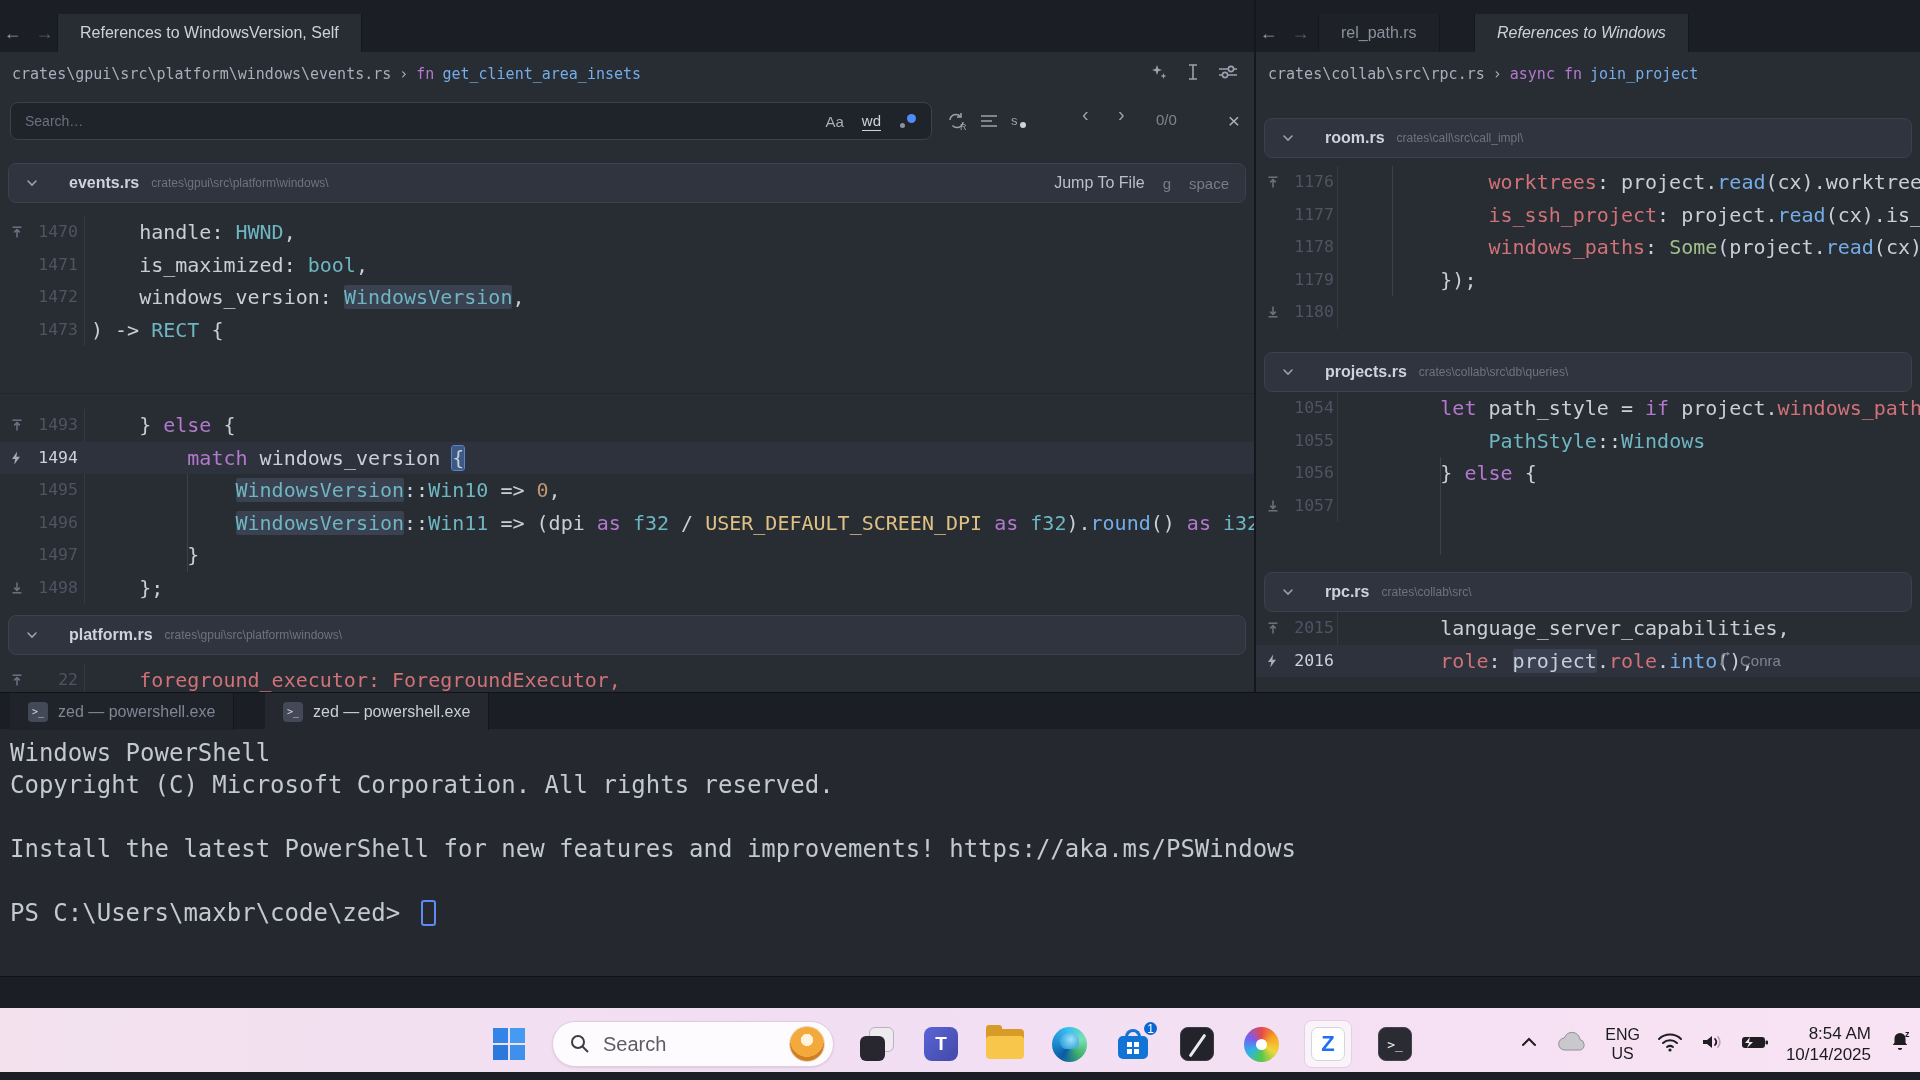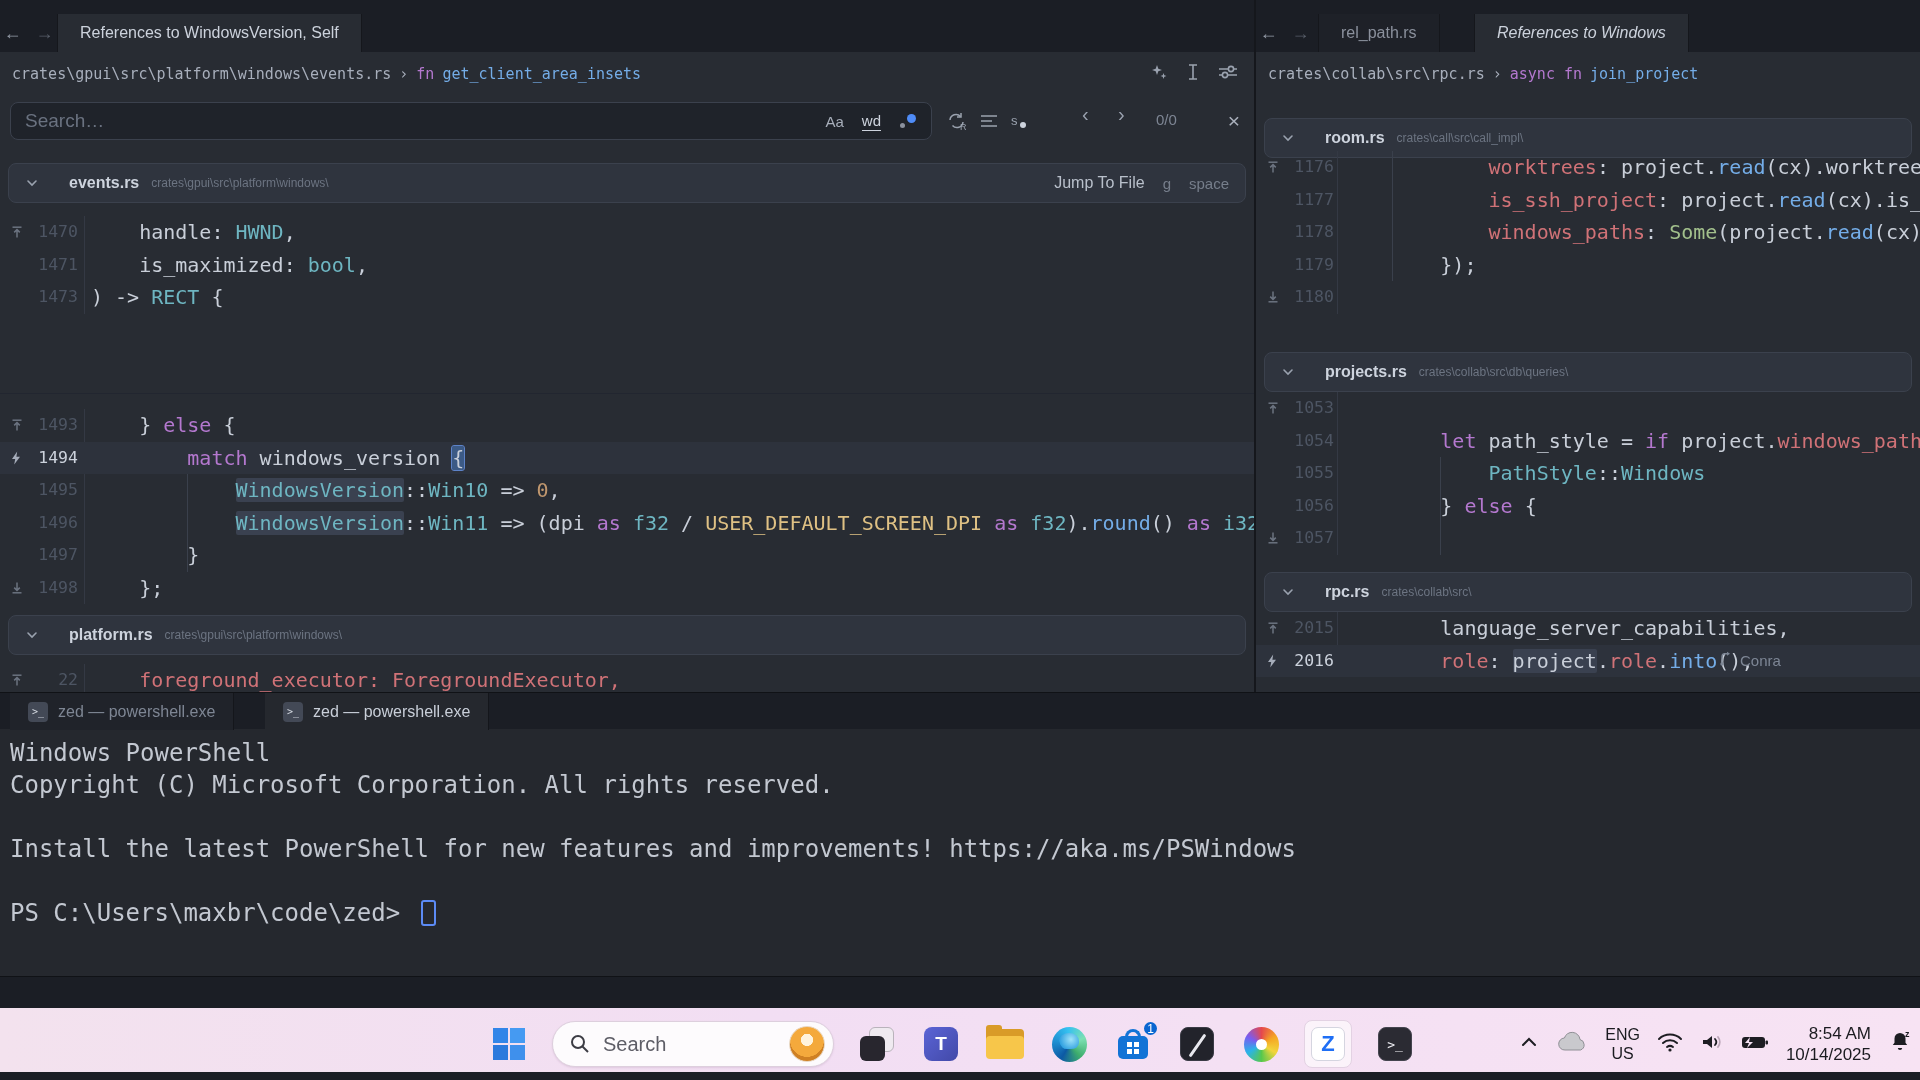--- a/index.html
+++ b/index.html
@@ -27,21 +27,21 @@
   .crumbrow { position:absolute; left:0; top:52px; right:0; height:43px; background:#282c33; }
   .crumb { position:absolute; left:12px; top:0; height:43px; display:flex; align-items:center; gap:8px;
            font-family:"DejaVu Sans Mono", monospace; font-size:15px; color:#a8afbc; white-space:pre; }
   .crumb .kw { color:#b478cf; }
   .crumb .sym { color:#74ade8; }
   .crumb-icons { position:absolute; right:16px; top:0; height:43px; display:flex; align-items:center; gap:18px; }
 
   
   .searchrow { position:absolute; left:0; top:95px; right:0; height:53px; background:#282c33; }
   .searchbox { position:absolute; left:10px; top:7px; width:922px; height:38px; background:#1f232a; border:1px solid #3b414d; border-radius:8px; display:flex; align-items:center; padding:0 14px; }
-  .searchbox .ph { color:#6a7280; font-size:19px; flex:1 1 auto; }
+  .searchbox .ph { color:#6a7280; font-size:14px; flex:1 1 auto; }
   .opt { display:flex; align-items:center; gap:18px; }
   .opt .o-case { color:#a7aeba; font-size:15px; }
   .opt .o-word { color:#cdd3dd; font-size:15px; border-bottom:1.5px solid #cdd3dd; padding-bottom:1px; }
   .o-regex { position:relative; width:18px; height:16px; }
   .o-regex .d1 { position:absolute; left:1px; bottom:1px; width:5px; height:5px; border-radius:50%; background:#8b919d; }
   .o-regex .d2 { position:absolute; right:1px; top:1px; width:9px; height:9px; border-radius:50%; background:#4f8cf7; }
   .s-out { position:absolute; top:10px; height:32px; display:flex; align-items:center; justify-content:center; width:30px; }
   .s-nav { position:absolute; top:8px; color:#9aa2af; font-size:20px; }
   .s-count { position:absolute; top:16px; color:#7d8593; font-size:15px; }
   .s-close { position:absolute; right:14px; top:12px; color:#aab1bd; font-size:21px; line-height:28px; }
@@ -226,20 +226,24 @@
                 </svg>
               </span>
               <span class="num">1470</span>
               <span class="codetxt" style="left: 91px;"><span>    handle: </span><span class="c-type">HWND</span><span>,</span></span>
             </div>
             <div class="crow">
               <span class="num">1471</span>
               <span class="codetxt" style="left: 91px;"><span>    is_maximized: </span><span class="c-type">bool</span><span>,</span></span>
             </div>
             <div class="crow">
+              <span class="num">1472</span>
+              <span class="codetxt" style="left: 91px;"><span>    windows_version: </span><span class="c-type hl">WindowsVersion</span><span>,</span></span>
+            </div>
+            <div class="crow">
               <span class="num">1473</span>
               <span class="codetxt" style="left: 91px;"><span>) -&gt; </span><span class="c-type">RECT</span><span> {</span></span>
             </div>
           </div>
           <div class="cblock" style="top: 261px;">
             <div class="colsep" style="left: 84px;"></div>
             <div class="iguide" style="left: 187px; top: 65px; height: 97.5px;"></div>
             <div class="crow">
               <span class="g">
                 <svg width="14" height="14" viewBox="0 0 14 14">
@@ -334,21 +338,21 @@
       <div class="editor" style="top:95px;" id="right-editor">
           <div class="exheader" style="top: 23px;">
             <span class="chev">
               <svg width="14" height="14" viewBox="0 0 14 14">
                 <path d="m3 5 4 4 4-4" stroke="#9aa2af" stroke-width="1.6" fill="none" stroke-linecap="round"></path>
               </svg>
             </span>
             <span class="exfile">room.rs</span>
             <span class="exdir">crates\call\src\call_impl\</span>
           </div>
-          <div class="cblock" style="top: 56px;">
+          <div class="cblock" style="top: 71px;">
             <div class="colsep" style="left: 81px;"></div>
             <div class="iguide" style="left: 136px; top: 0px; height: 130px;"></div>
             <div class="crow">
               <span class="g">
                 <svg width="14" height="14" viewBox="0 0 14 14">
                   <path d="M2.5 2.2h9" stroke="#6b7380" stroke-width="1.5"></path>
                   <path d="M7 12.5V4.8M4.2 7.4 7 4.6l2.8 2.8" stroke="#6b7380" stroke-width="1.5" fill="none"></path>
                 </svg>
               </span>
               <span class="num">1176</span>
@@ -382,30 +386,20 @@
               <svg width="14" height="14" viewBox="0 0 14 14">
                 <path d="m3 5 4 4 4-4" stroke="#9aa2af" stroke-width="1.6" fill="none" stroke-linecap="round"></path>
               </svg>
             </span>
             <span class="exfile">projects.rs</span>
             <span class="exdir">crates\collab\src\db\queries\</span>
           </div>
           <div class="cblock" style="top: 297px;">
             <div class="colsep" style="left: 81px;"></div>
             <div class="iguide" style="left: 184px; top: 65px; height: 97.5px;"></div>
-            <div class="crow">
-              <span class="g">
-                <svg width="14" height="14" viewBox="0 0 14 14">
-                  <path d="M2.5 2.2h9" stroke="#6b7380" stroke-width="1.5"></path>
-                  <path d="M7 12.5V4.8M4.2 7.4 7 4.6l2.8 2.8" stroke="#6b7380" stroke-width="1.5" fill="none"></path>
-                </svg>
-              </span>
-              <span class="num">1053</span>
-              <span class="codetxt" style="left: 88px;"></span>
-            </div>
             <div class="crow">
               <span class="num">1054</span>
               <span class="codetxt" style="left: 88px;"><span>        </span><span class="c-kw">let</span><span> path_style = </span><span class="c-kw">if</span><span> project.</span><span class="c-field">windows_paths</span></span>
             </div>
             <div class="crow">
               <span class="num">1055</span>
               <span class="codetxt" style="left: 88px;"><span>            </span><span class="c-type">PathStyle</span><span>::</span><span class="c-type">Windows</span></span>
             </div>
             <div class="crow">
               <span class="num">1056</span>

